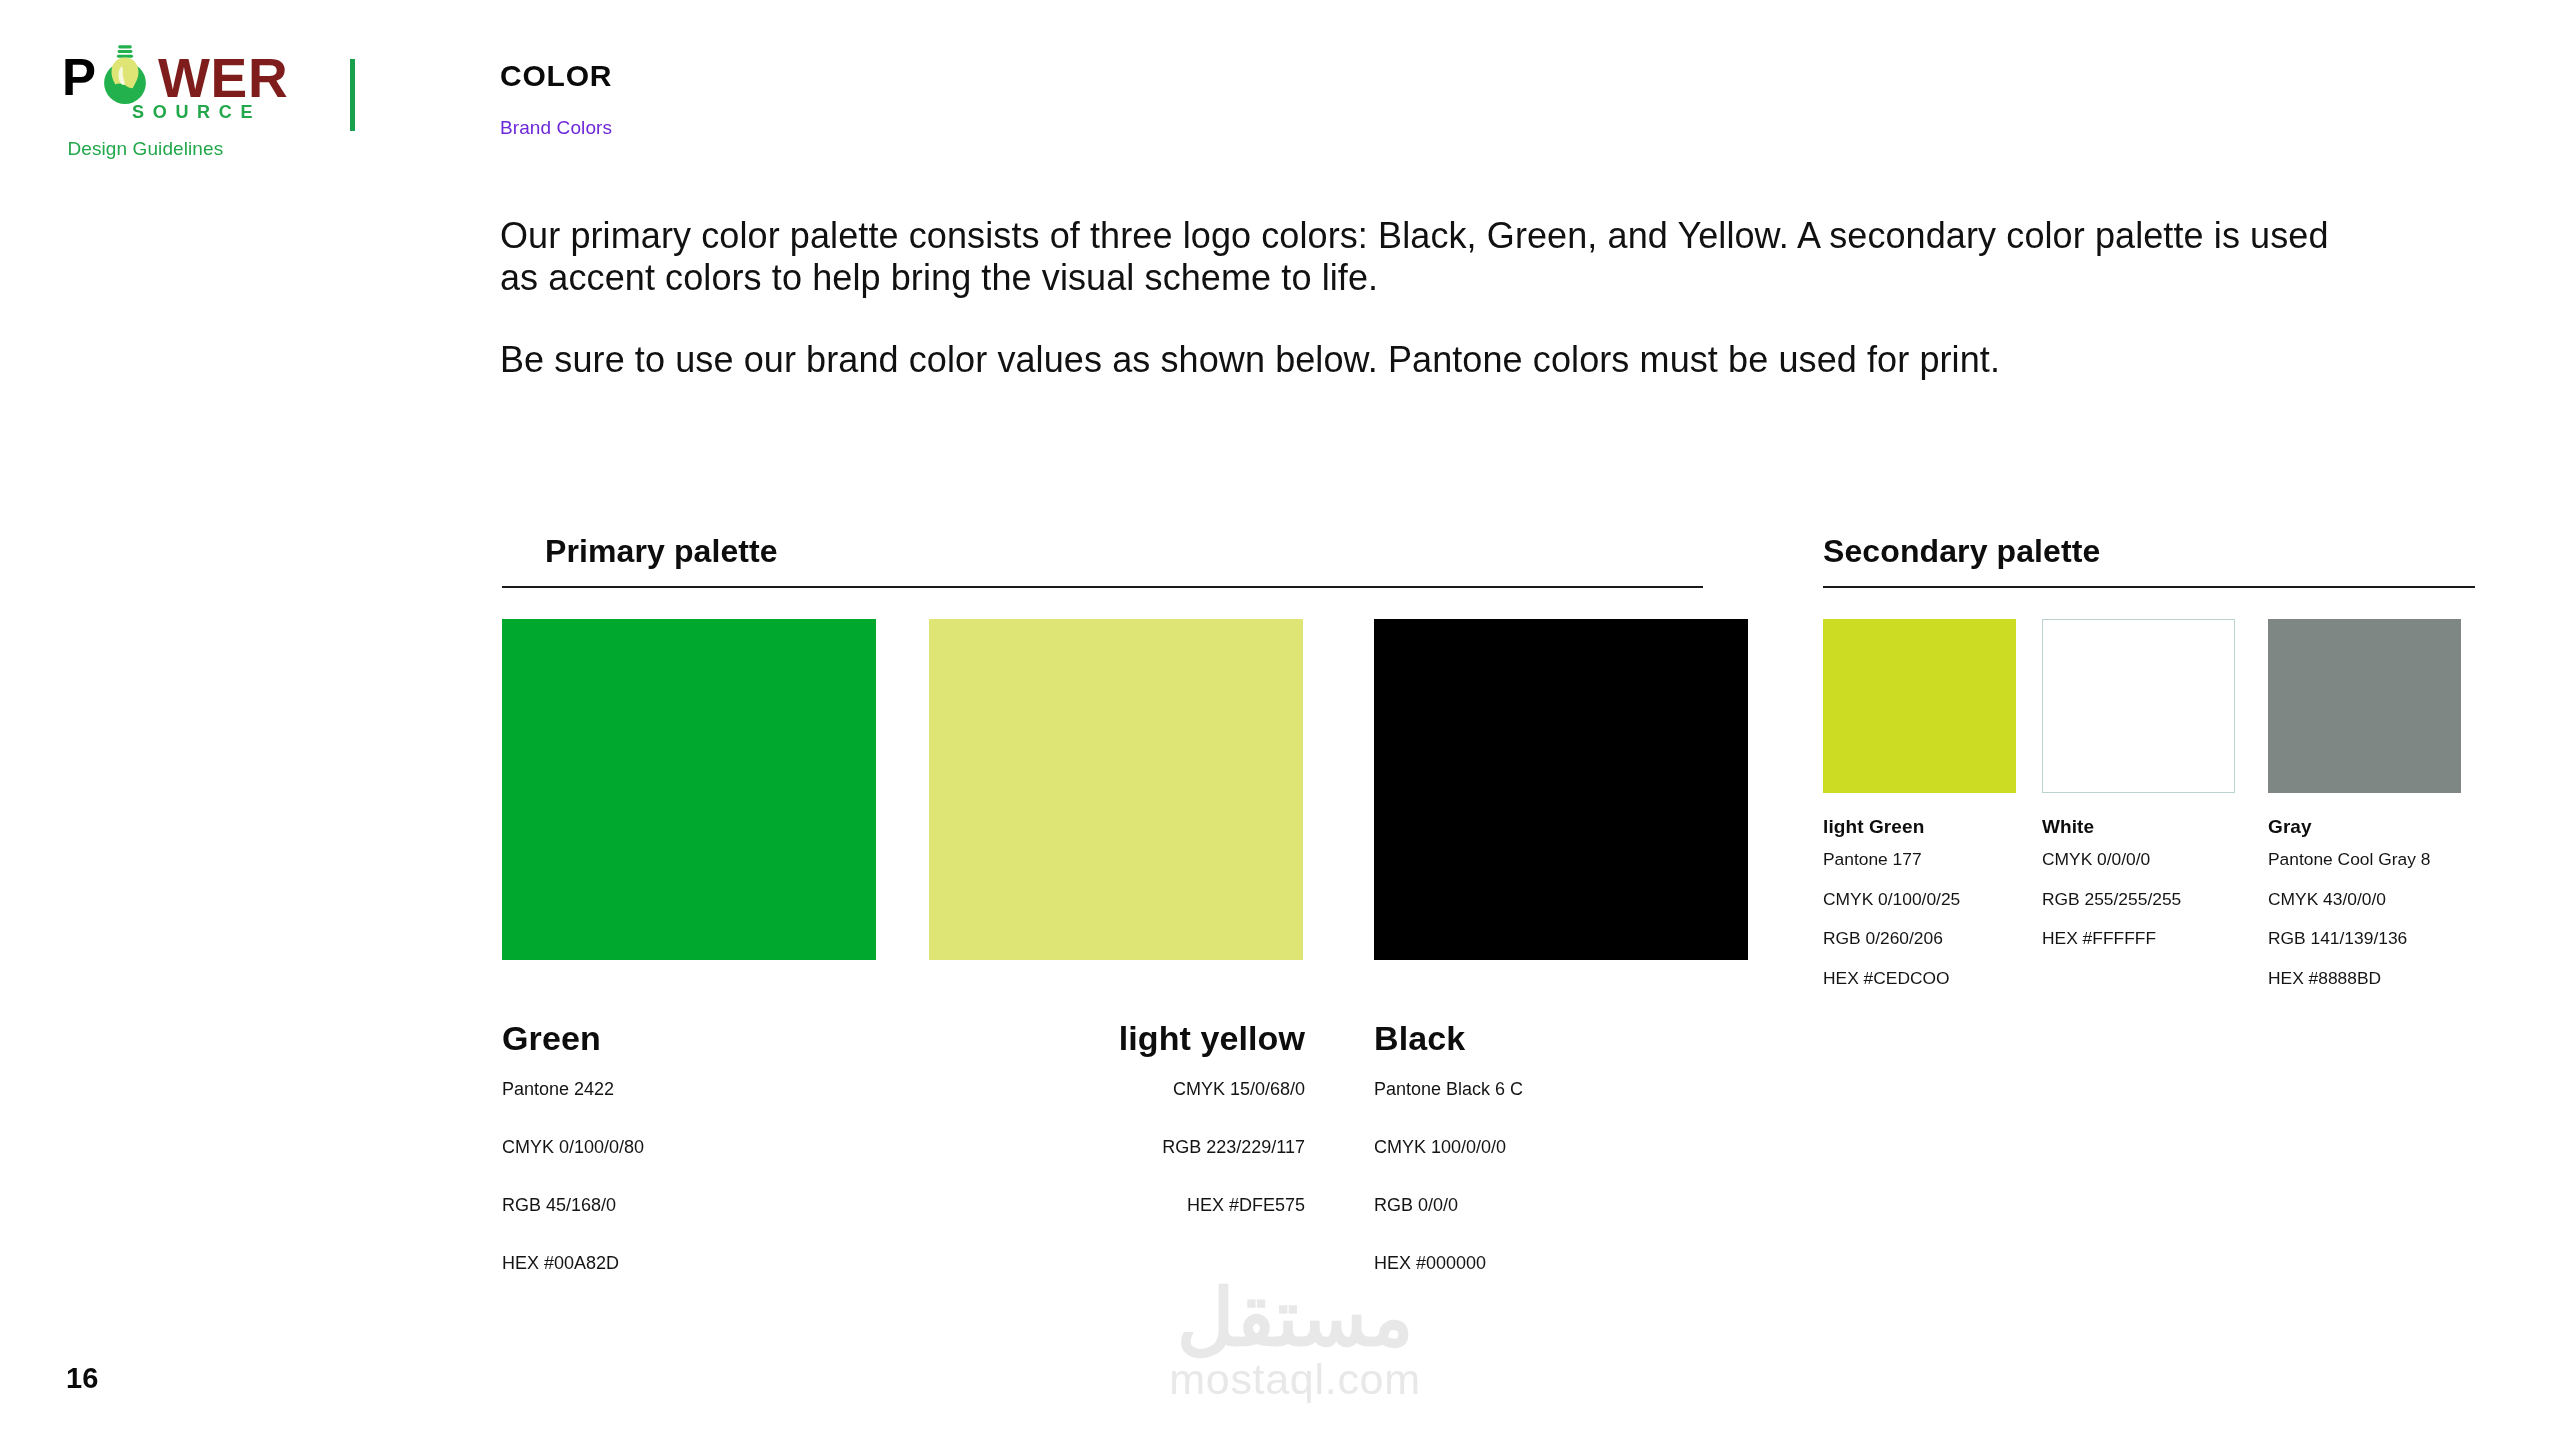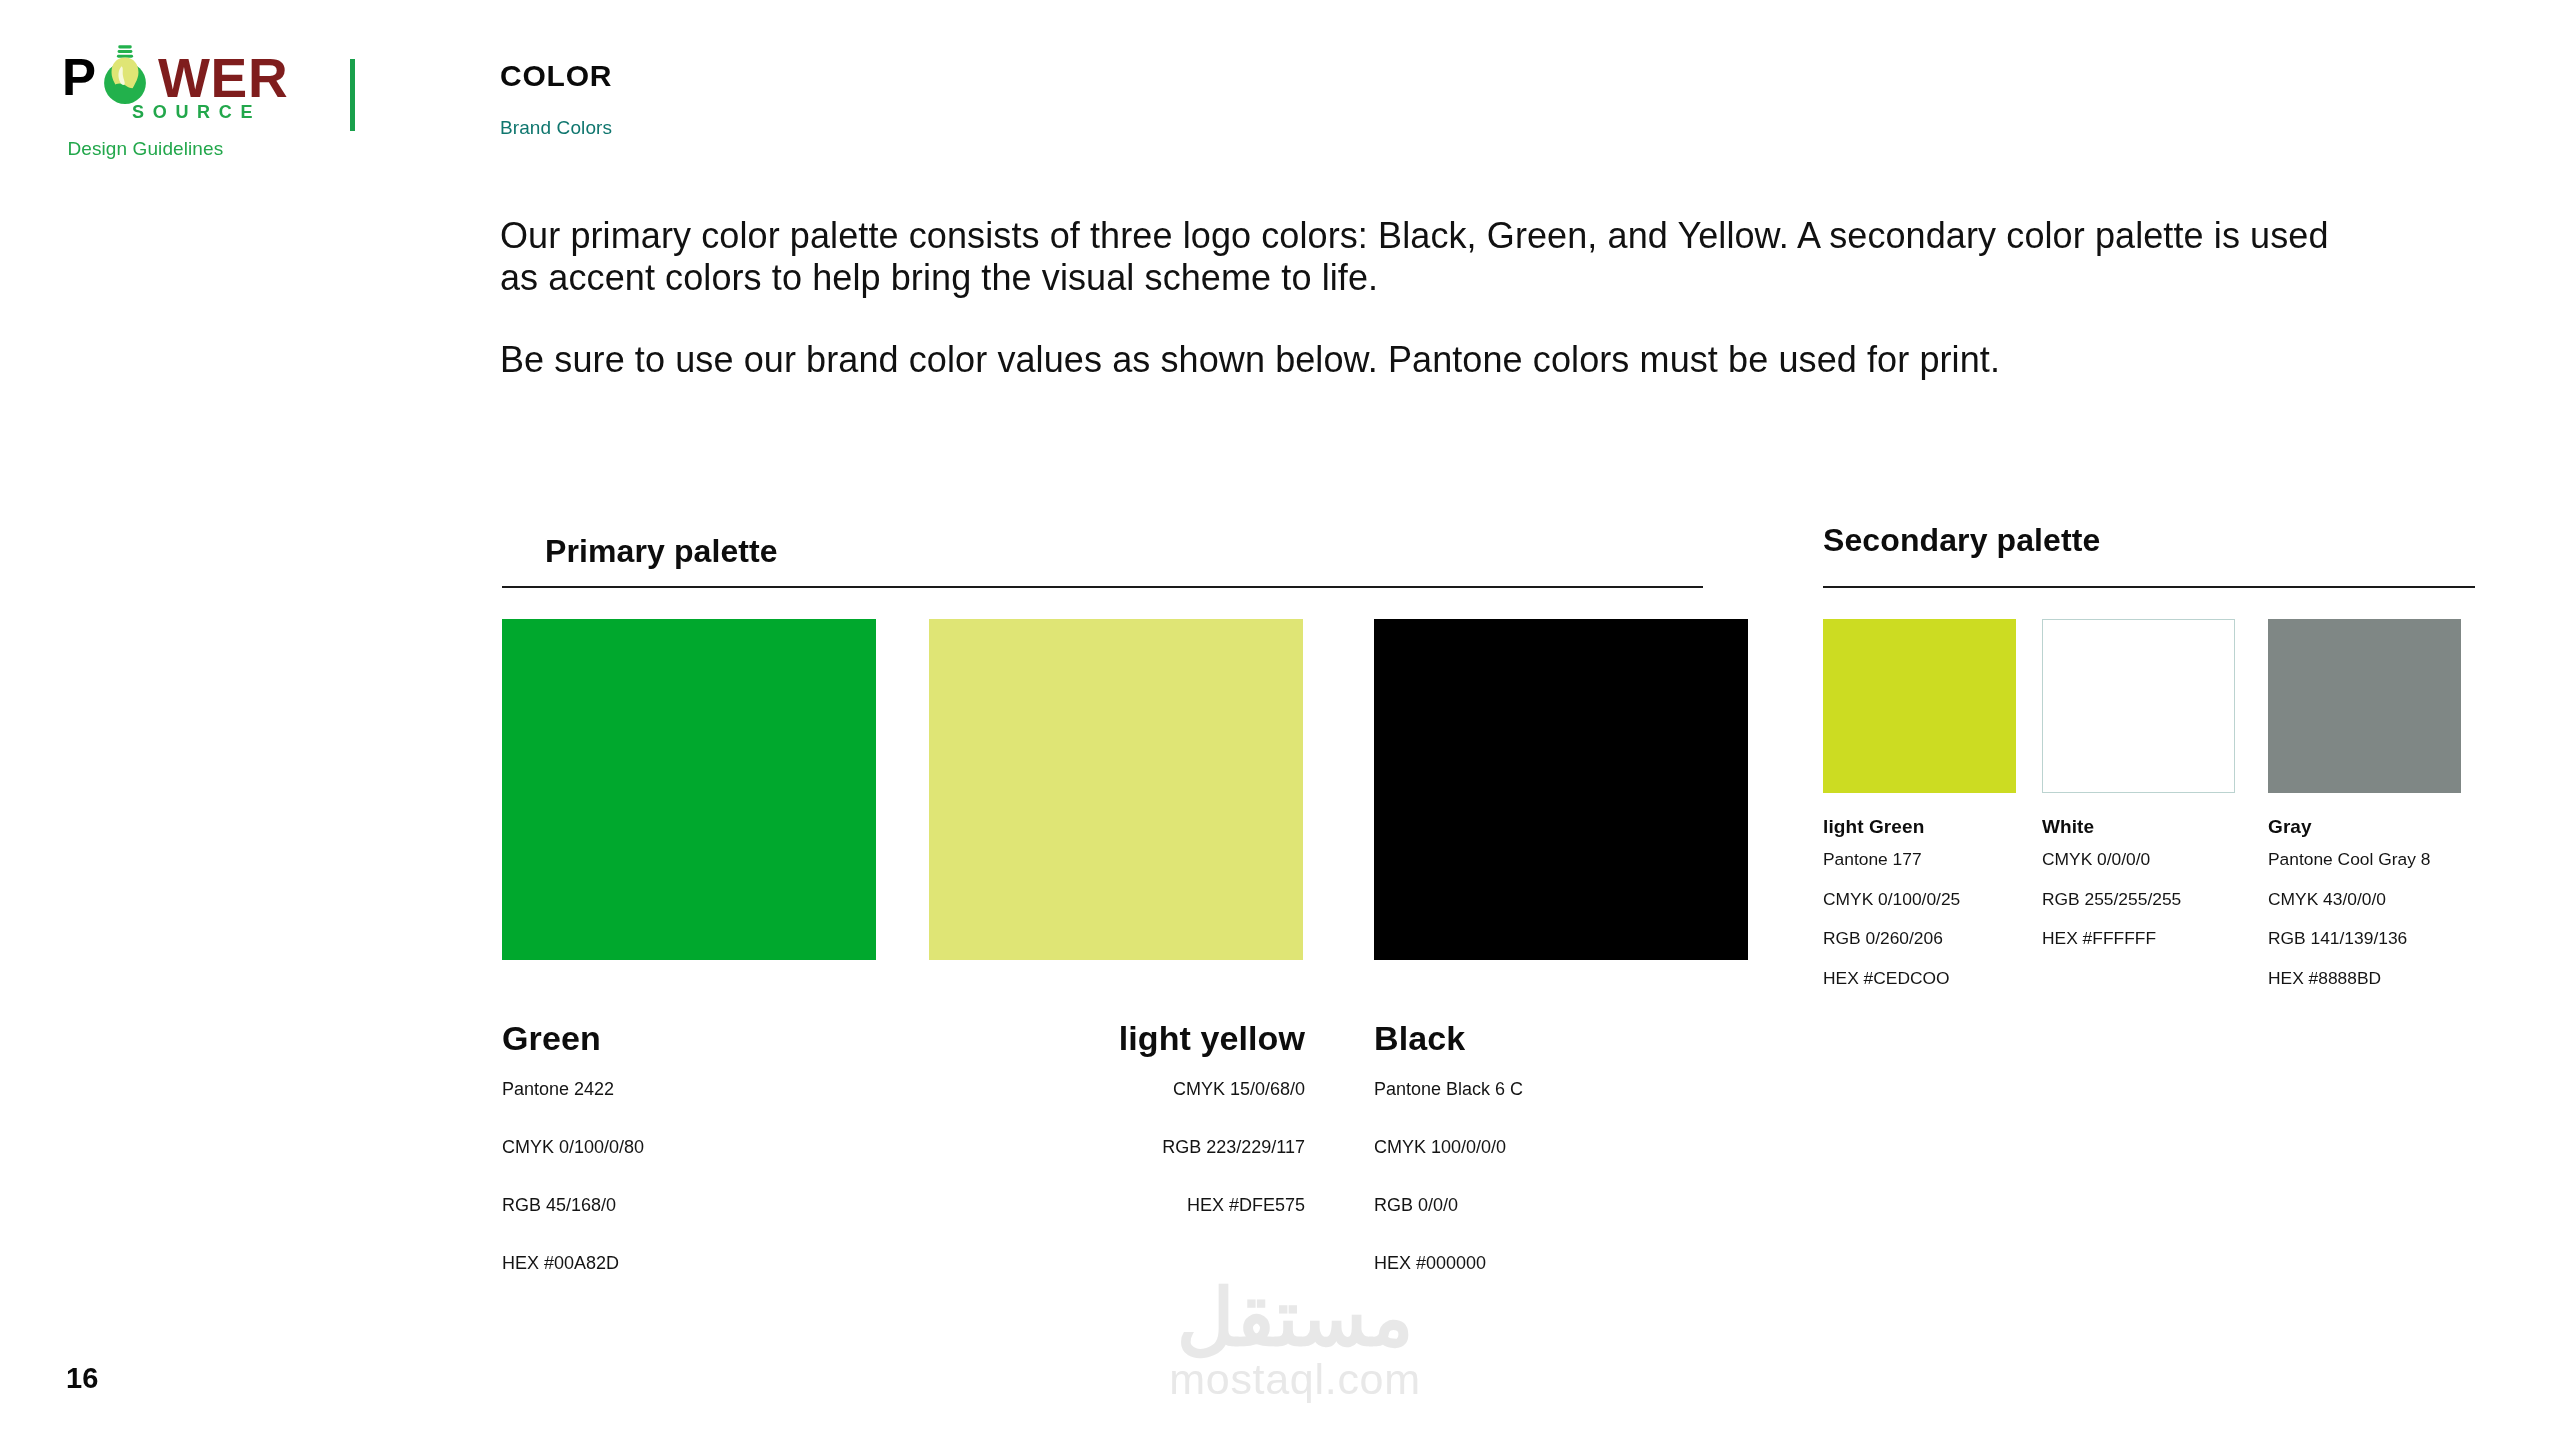--- a/index.html
+++ b/index.html
@@ -98,21 +98,21 @@
     font-weight: 700;
     letter-spacing: 0.8px;
     color: #0a0a0a;
   }
   #header-subtitle {
     position: absolute;
     left: 500px;
     top: 117px;
     font-size: 19px;
     font-weight: 400;
-    color: #0f766e;
+    color: #6d28d9;
     letter-spacing: 0.1px;
   }
 
   
   #intro {
     position: absolute;
     left: 500px;
     top: 215px;
     width: 1872px;
   }
@@ -135,21 +135,21 @@
   }
   .palette-rule {
     position: absolute;
     height: 2px;
     background: #1a1a1a;
   }
 
   #primary-heading { left: 502px; top: 533px; margin-left: 43px; }
   #primary-rule    { left: 502px; top: 586px; width: 1201px; }
 
-  #secondary-heading { left: 1823px; top: 522px; }
+  #secondary-heading { left: 1823px; top: 533px; }
   #secondary-rule    { left: 1823px; top: 586px; width: 652px; }
 
   
   #primary-swatches {
     position: absolute;
     left: 502px;
     top: 619px;
     width: 1208px;
   }
   .primary-col {

